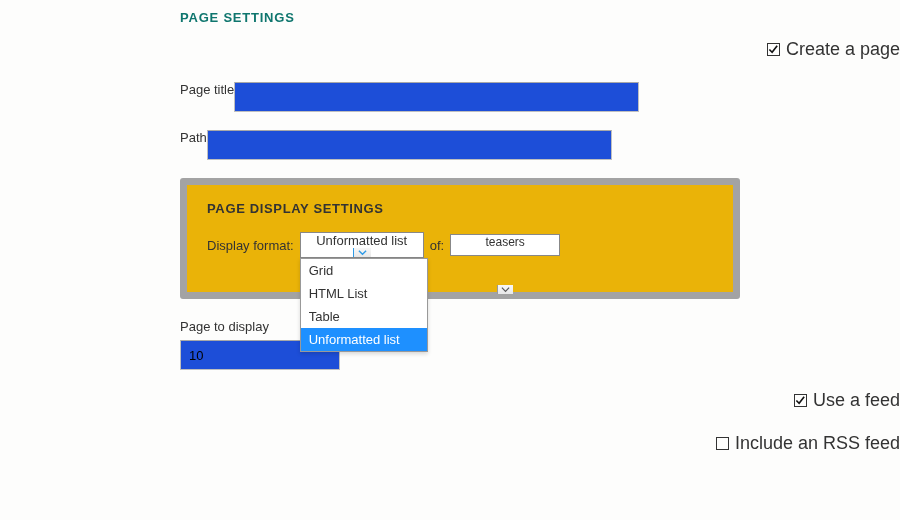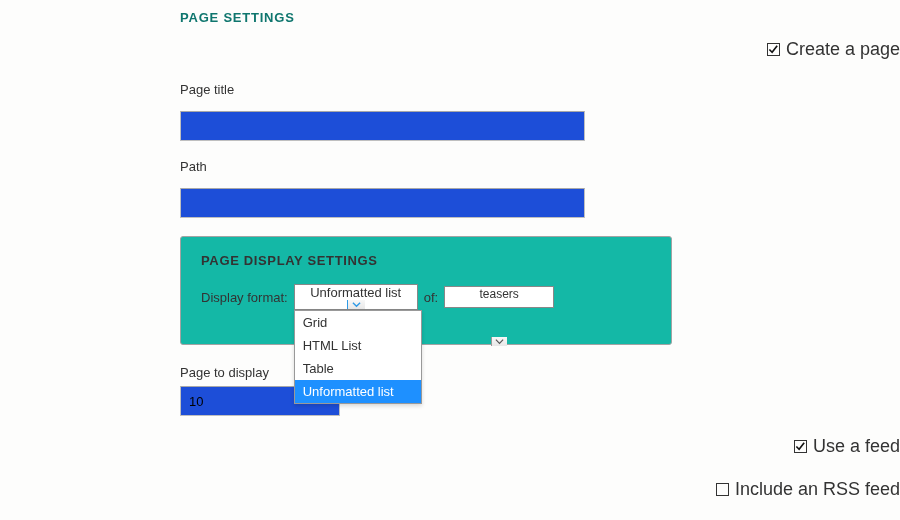--- a/index.html
+++ b/index.html
@@ -7,44 +7,44 @@
     body { background: #fdfdfc; padding: 10px 0 10px 180px; height: 100%; overflow: hidden; }
     .section { position: relative; }
     .section-title {
       font-weight: bold;
       letter-spacing: 0.06em;
       text-transform: uppercase;
       color: #0f766e;
       margin-bottom: 14px;
       font-size: 13px;
     }
-    .field-col { display: flex; flex-direction: column; margin-bottom: 18px; gap: 8px; }
+    .field-col { display: flex; flex-direction: row; margin-bottom: 18px; }
     .field-label { font-size: 13px; margin-bottom: 6px; }
     .text-input {
       width: 405px;
       height: 30px;
       padding: 6px 8px;
       background: #1d4ed8;
       border: 1px solid #bfbfbf;
       border-top-color: #a8a8a8;
       font-size: 13px;
     }
     .cb { display:inline-flex; align-items:center; justify-content:center; width:13px; height:13px; border:1px solid #333; margin-right:6px; flex-shrink:0; }
     .cb.checked svg { display:block; }
     .cb svg { display:none; width:11px; height:11px; }
     .check-row { display:flex; align-items:center; margin-bottom: 22px; font-size:18px;justify-content:flex-end; }
 
     .fieldset {
-      border: 1px solid #a3a3a3;
+      border: 7px solid #a3a3a3;
       border-radius: 3px;
       padding: 16px 20px 34px 20px;
-      background: #14b8a6;
+      background: #eab308;
       margin-top: 6px;
       margin-bottom: 20px;
-      width: 492px;   
+      width: 560px;   
       position: relative;
     }
     .fieldset-title {
       font-weight: bold;
       letter-spacing: 0.05em;
       text-transform: uppercase;
       font-size: 13px;
       color: #333;
       margin-bottom: 16px;
     }

